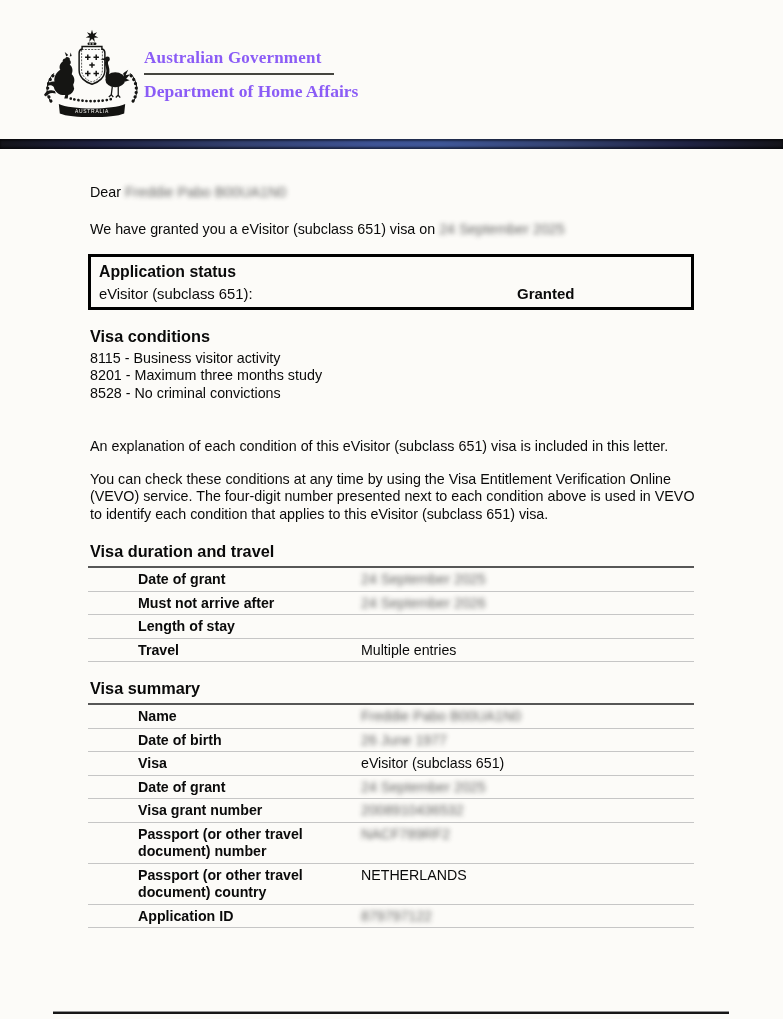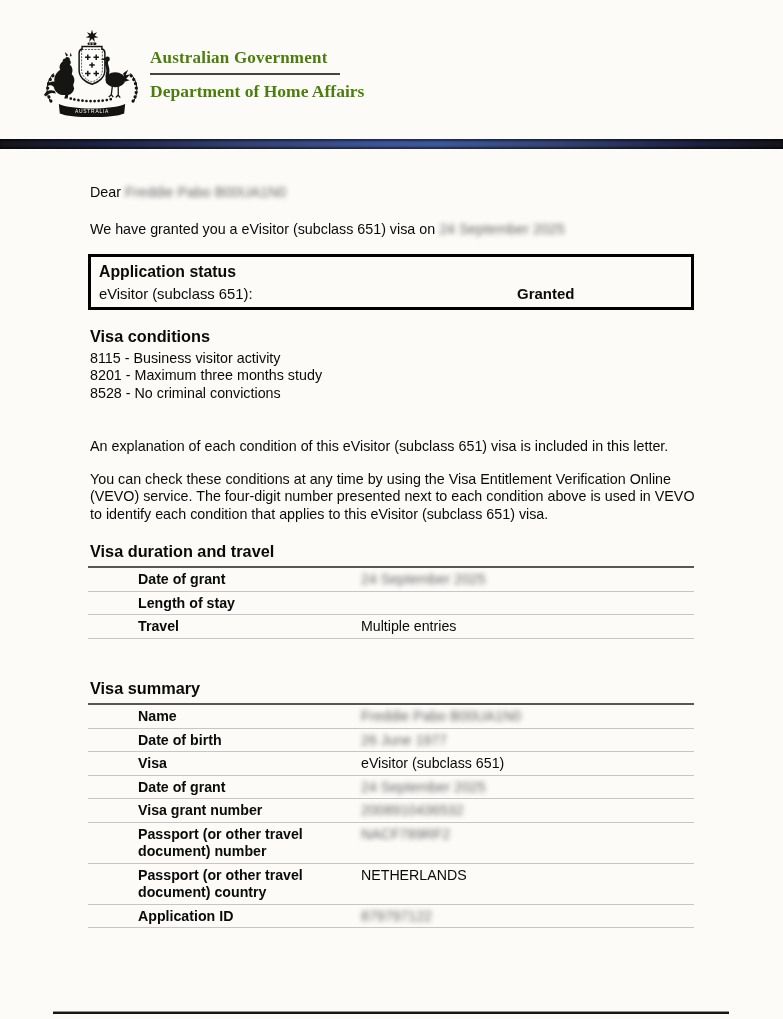--- a/index.html
+++ b/index.html
@@ -8,21 +8,21 @@
     position:relative;
     background:#fcfbf8;
     font-family:"Liberation Sans", sans-serif;
     color:#0a0a0a;
     overflow:hidden;
   }
 
   
   .masthead { position:absolute; left:40px; top:26px; display:flex; align-items:flex-start; }
   .coa { width:104px; height:102px; }
-  .masthead-text { margin-left:6px; margin-top:22px; font-family:"Liberation Serif", serif; color:#4d7c0f; }
+  .masthead-text { margin-top:22px; font-family:"Liberation Serif", serif; color:#8b5cf6; }
   .agency { font-size:17px; font-weight:bold; letter-spacing:.2px; }
   .masthead-rule { width:190px; height:2px; background:#45453f; margin:5px 0 6px; }
   .department { font-size:17.5px; font-weight:bold; }
 
   
   .accent-bar {
     position:absolute; left:0; top:139px; width:783px; height:10px;
     background:linear-gradient(90deg,#141419 0%,#1e2140 12%,#33406e 30%,#3e5495 48%,#3f5798 56%,#344270 72%,#1f2242 88%,#141419 100%);
     box-shadow:inset 0 2px 2px rgba(0,0,0,.5), inset 0 -2px 2px rgba(0,0,0,.5);
   }
@@ -145,20 +145,24 @@
 <div class="p explanation">An explanation of each condition of this eVisitor (subclass 651) visa is included in this letter.</div>
 <div class="p vevo">You can check these conditions at any time by using the Visa Entitlement Verification Online (VEVO) service. The four-digit number presented next to each condition above is used in VEVO to identify each condition that applies to this eVisitor (subclass 651) visa.</div>
 
 <div class="h2 section-title-duration">Visa duration and travel</div>
 <div class="vtable duration-table">
   <div class="vrow">
     <div class="lbl">Date of grant</div>
     <div class="val blur">24 September 2025</div>
   </div>
   <div class="vrow">
+    <div class="lbl">Must not arrive after</div>
+    <div class="val blur">24 September 2026</div>
+  </div>
+  <div class="vrow">
     <div class="lbl">Length of stay</div>
   </div>
   <div class="vrow">
     <div class="lbl">Travel</div>
     <div class="val">Multiple entries</div>
   </div>
 </div>
 
 <div class="h2 section-title-summary">Visa summary</div>
 <div class="vtable summary-table">

